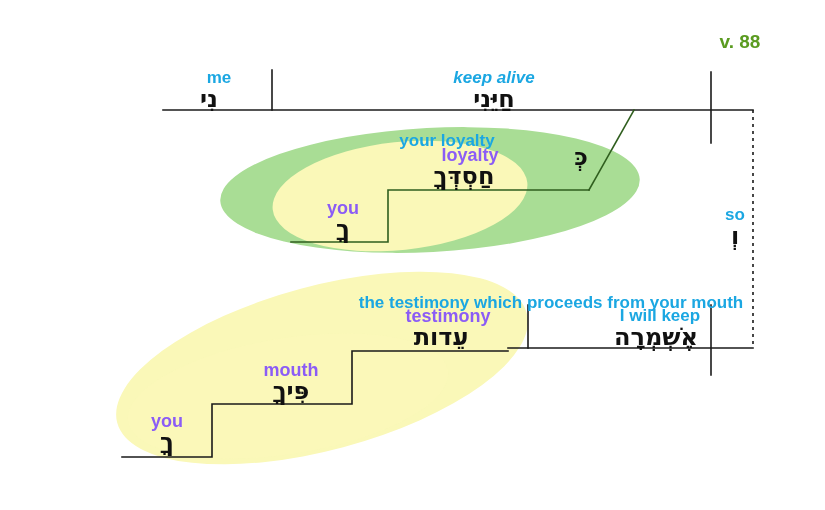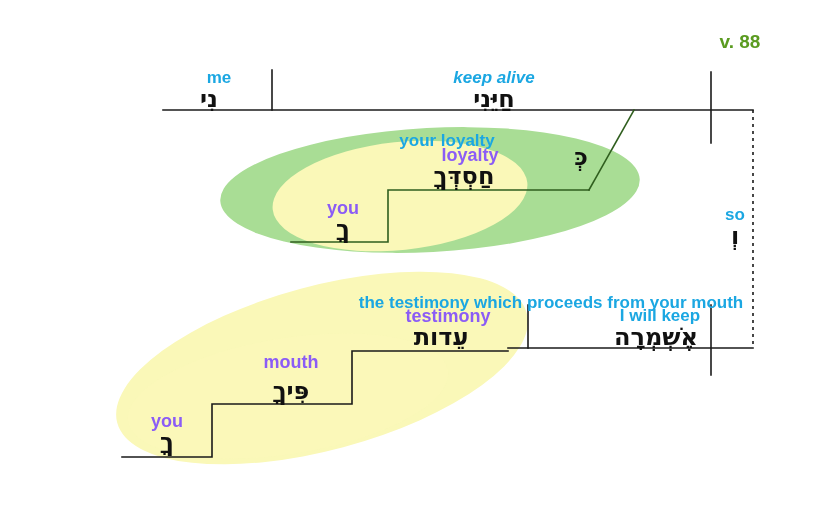--- a/index.html
+++ b/index.html
@@ -116,19 +116,19 @@
   <div class="lbl hebrew" style="left:735px; top:224px;">וְ</div>
 
   <div class="lbl gloss-blue" style="left:551px; top:294px;">the testimony which proceeds from your mouth</div>
 
   <div class="lbl gloss-gray" style="left:448px; top:307px;">testimony</div>
   <div class="lbl hebrew" style="left:441px; top:325px;">עֵדות</div>
 
   <div class="lbl gloss-blue" style="left:620px; top:307px;margin-left:40px;">I will keep</div>
   <div class="lbl hebrew" style="left:656px; top:325px;">אֶשְׁמְרָה</div>
 
-  <div class="lbl gloss-gray" style="left:291px; top:353px;">mouth</div>
+  <div class="lbl gloss-gray" style="left:291px; top:361px;">mouth</div>
   <div class="lbl hebrew" style="left:291px; top:379px;text-align:center;">פִּיךָ</div>
 
   <div class="lbl gloss-gray" style="left:167px; top:412px;">you</div>
   <div class="lbl hebrew" style="left:167px; top:430px;">ךָ</div>
 
 </div>
 
 </body></html>

